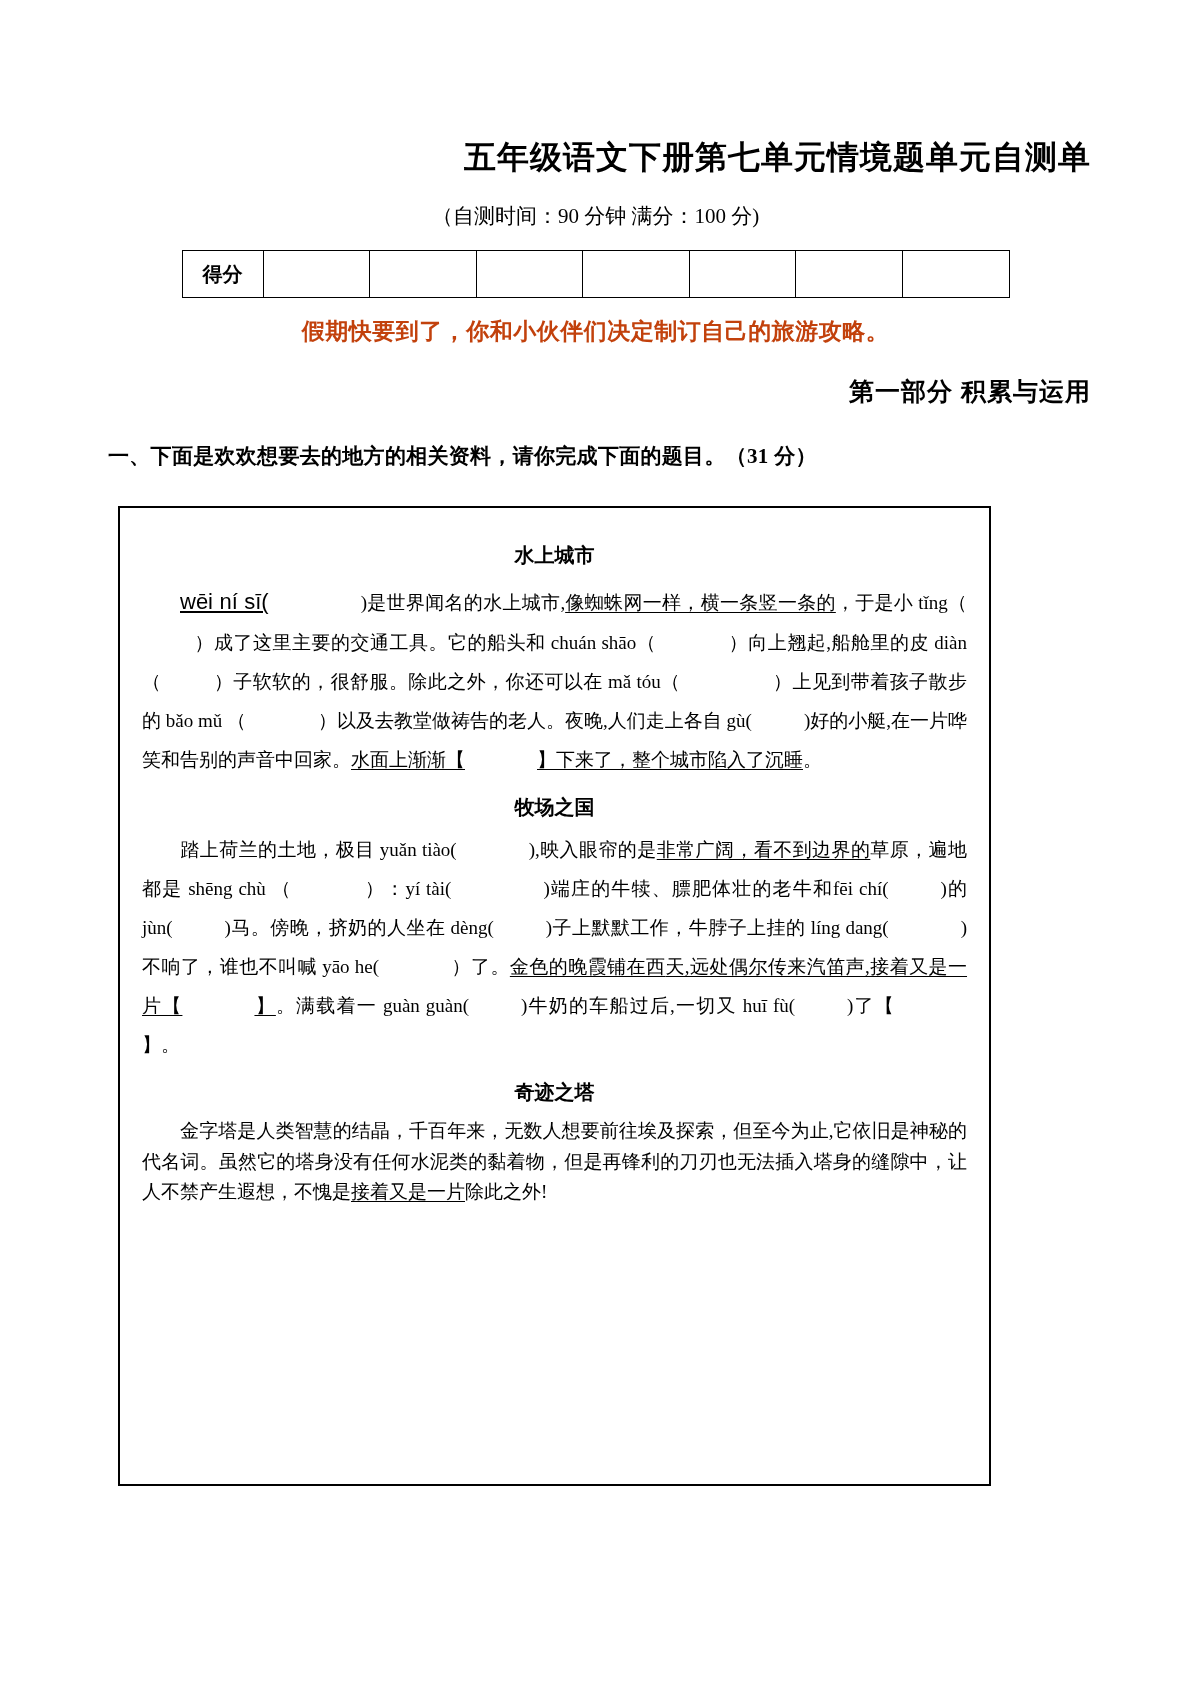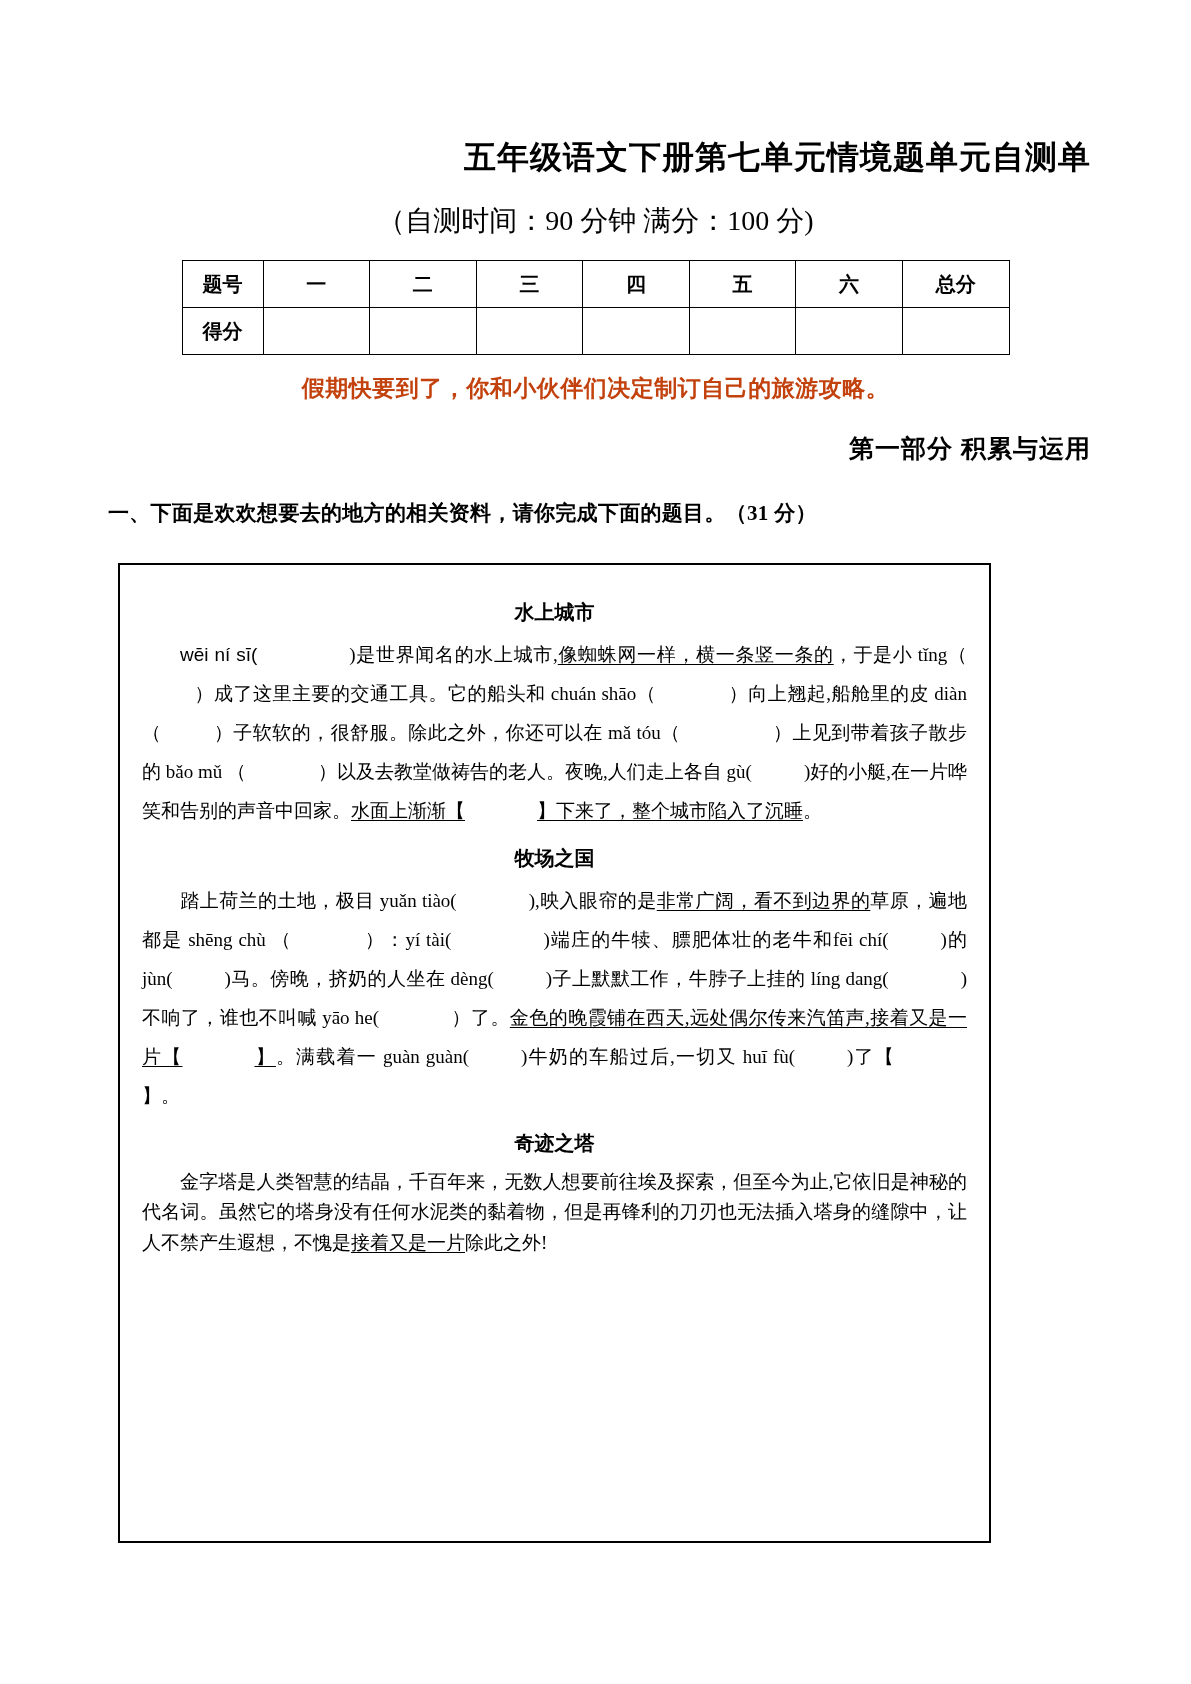--- a/index.html
+++ b/index.html
@@ -28,21 +28,21 @@
     text-align: right;
     font-size: 32px;
     font-weight: bold;
     letter-spacing: 1px;
     margin-top: 138px;
     line-height: 1.2;
     font-family: "Liberation Serif", "DejaVu Serif", serif;
   }
   .doc-subtitle {
     text-align: center;
-    font-size: 28px;
+    font-size: 21px;
     margin-top: 26px;
     font-family: "Liberation Serif", "DejaVu Serif", serif;
   }
 
   
   table.score-table {
     border-collapse: collapse;
     margin: 20px auto 0 auto;
     width: 828px;
     table-layout: fixed;
@@ -108,48 +108,39 @@
   .mat-body {
     font-size: 19px;
     line-height: 1.65;
     text-align: justify;
     font-family: "Liberation Serif", "DejaVu Serif", serif;
   }
   .mat-body.loose { line-height: 2.05; }
   .mat-body.tight { line-height: 1.62; }
   .pinyin {
     font-family: "Liberation Sans", "DejaVu Sans", sans-serif;
-    font-size: 19px;
+    font-size: 22px;
+    text-decoration: underline;
   }
   .blank-sm { display: inline-block; width: 52px; }
   .blank-md { display: inline-block; width: 72px; }
   .blank-lg { display: inline-block; width: 92px; }
   .u { text-decoration: underline; text-underline-offset: 3px; }
   .indent { display: inline-block; width: 38px; }
 </style>
 </head>
 <body>
 
 <div class="page">
 
   <div class="doc-title">五年级语文下册第七单元情境题单元自测单</div>
   <div class="doc-subtitle">（自测时间：90 分钟 满分：100 分)</div>
 
   <table class="score-table">
     <tbody>
-        <tr>
-      <td class="label-cell">题号</td>
-      <td>一</td>
-      <td>二</td>
-      <td>三</td>
-      <td>四</td>
-      <td>五</td>
-      <td>六</td>
-      <td>总分</td>
-    </tr>
     <tr>
       <td class="label-cell">得分</td>
       <td></td>
       <td></td>
       <td></td>
       <td></td>
       <td></td>
       <td></td>
       <td></td>
     </tr>

